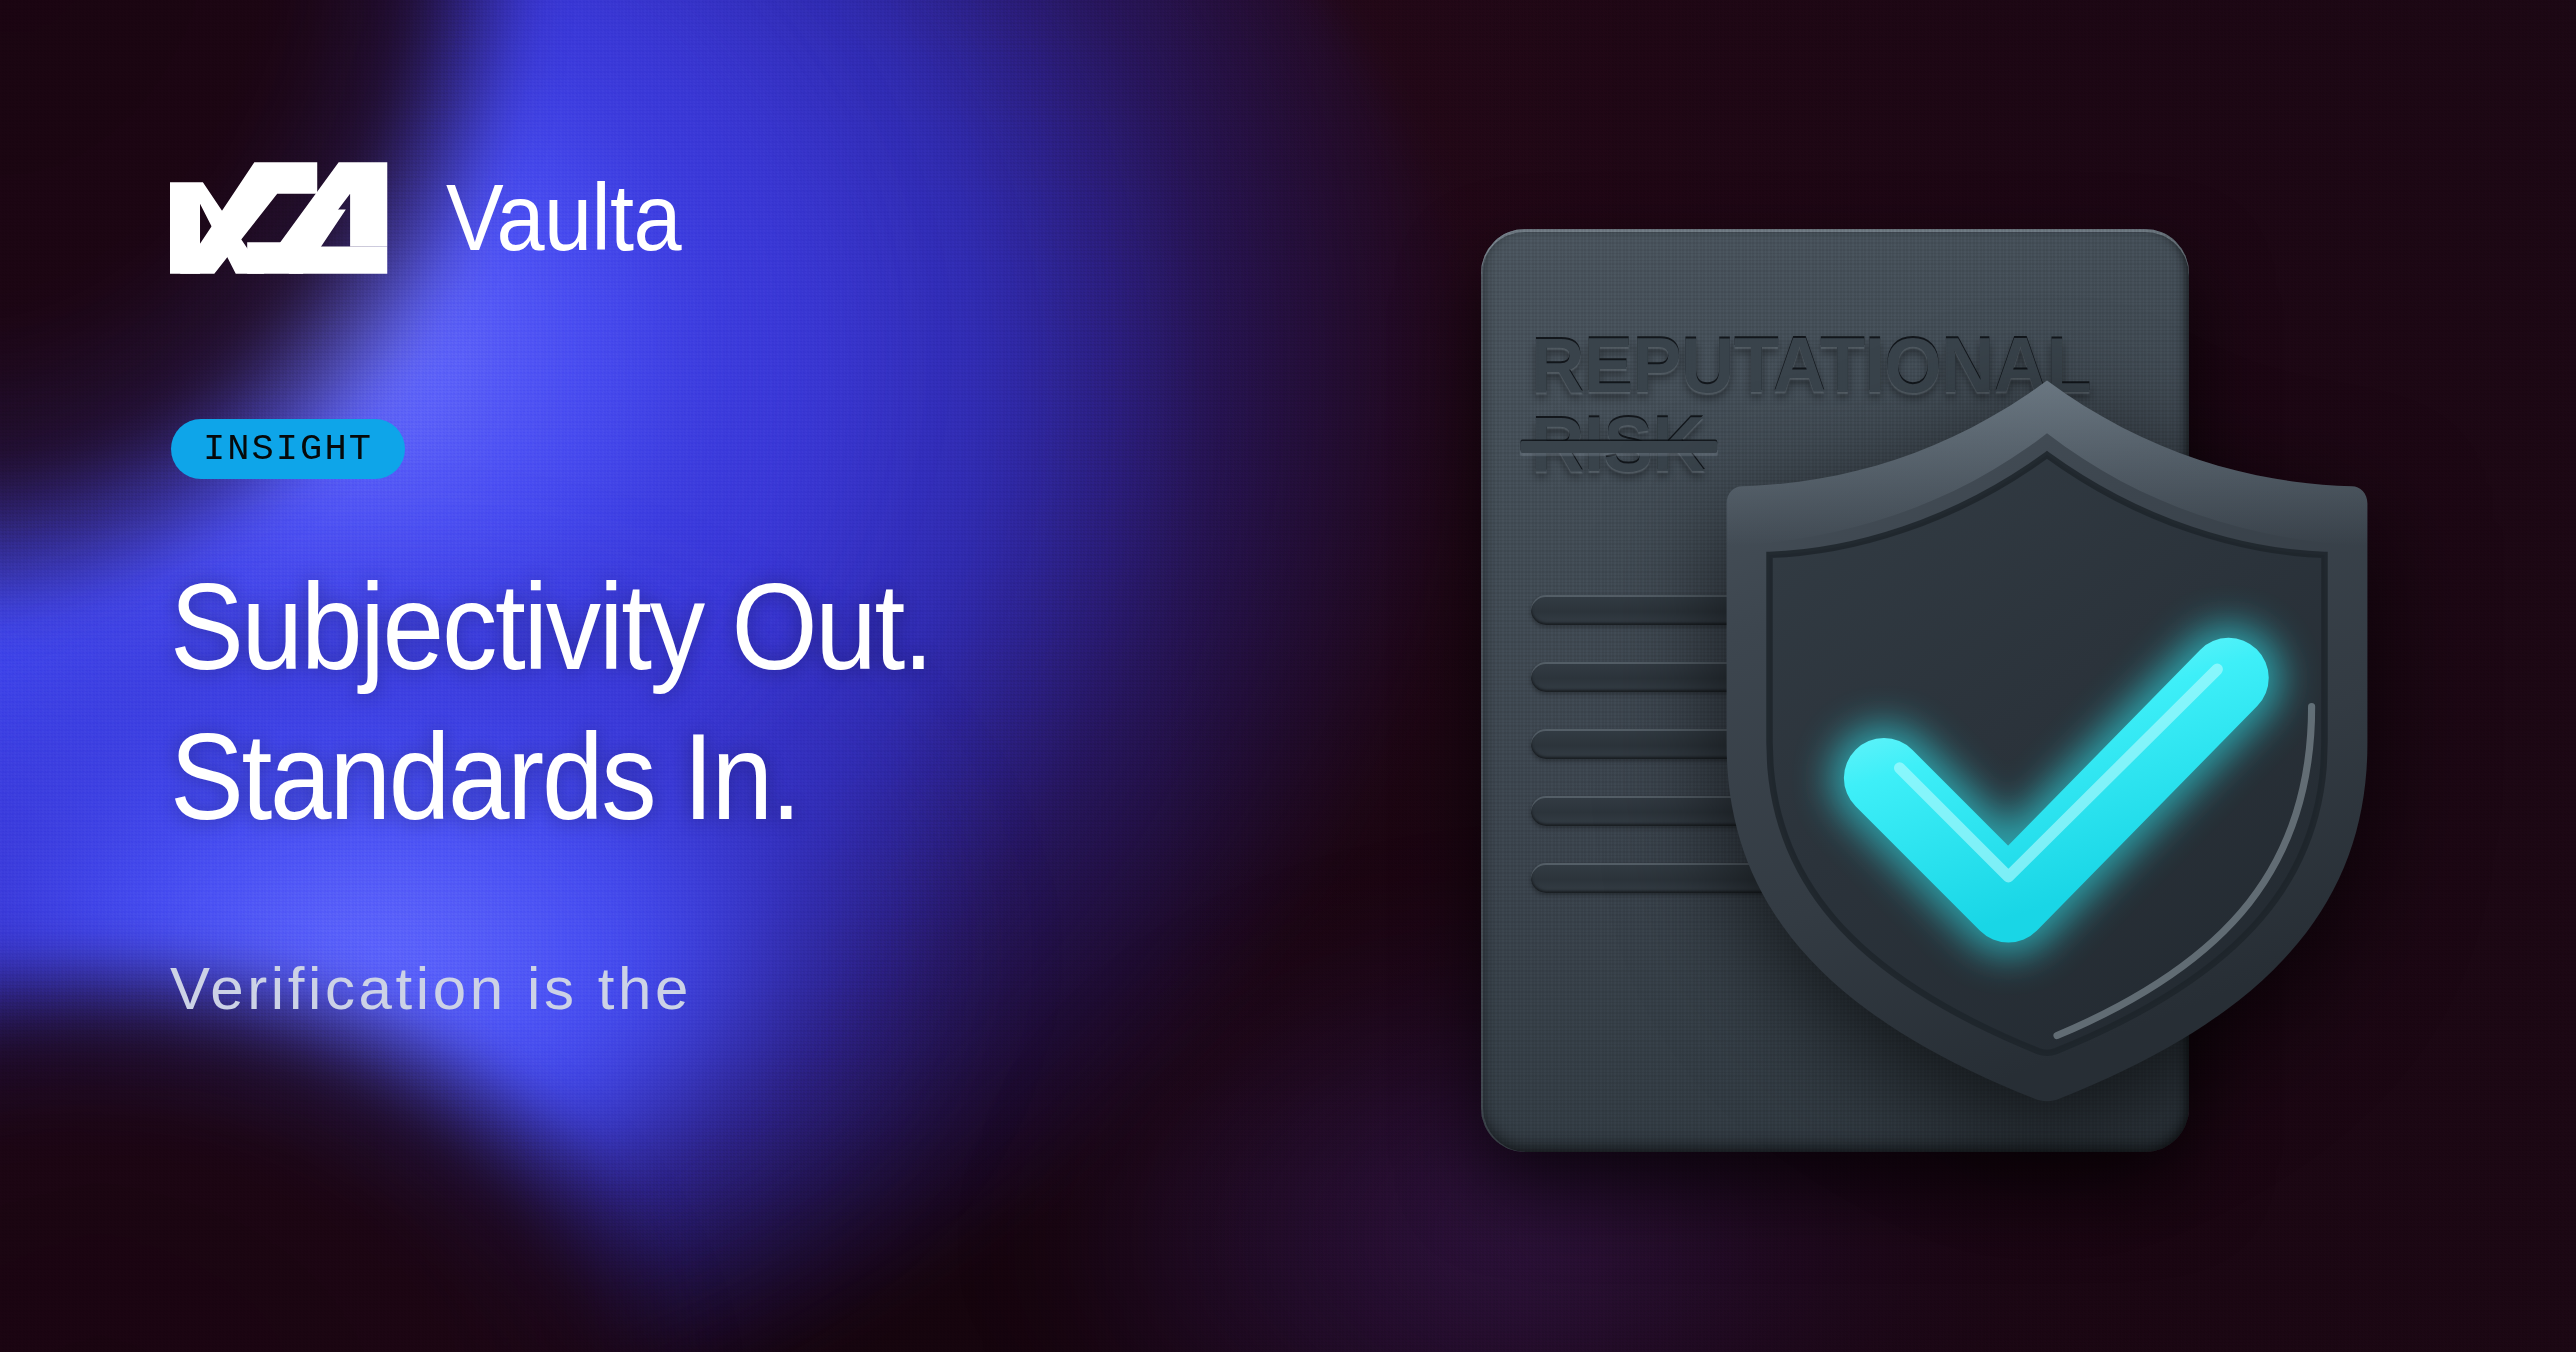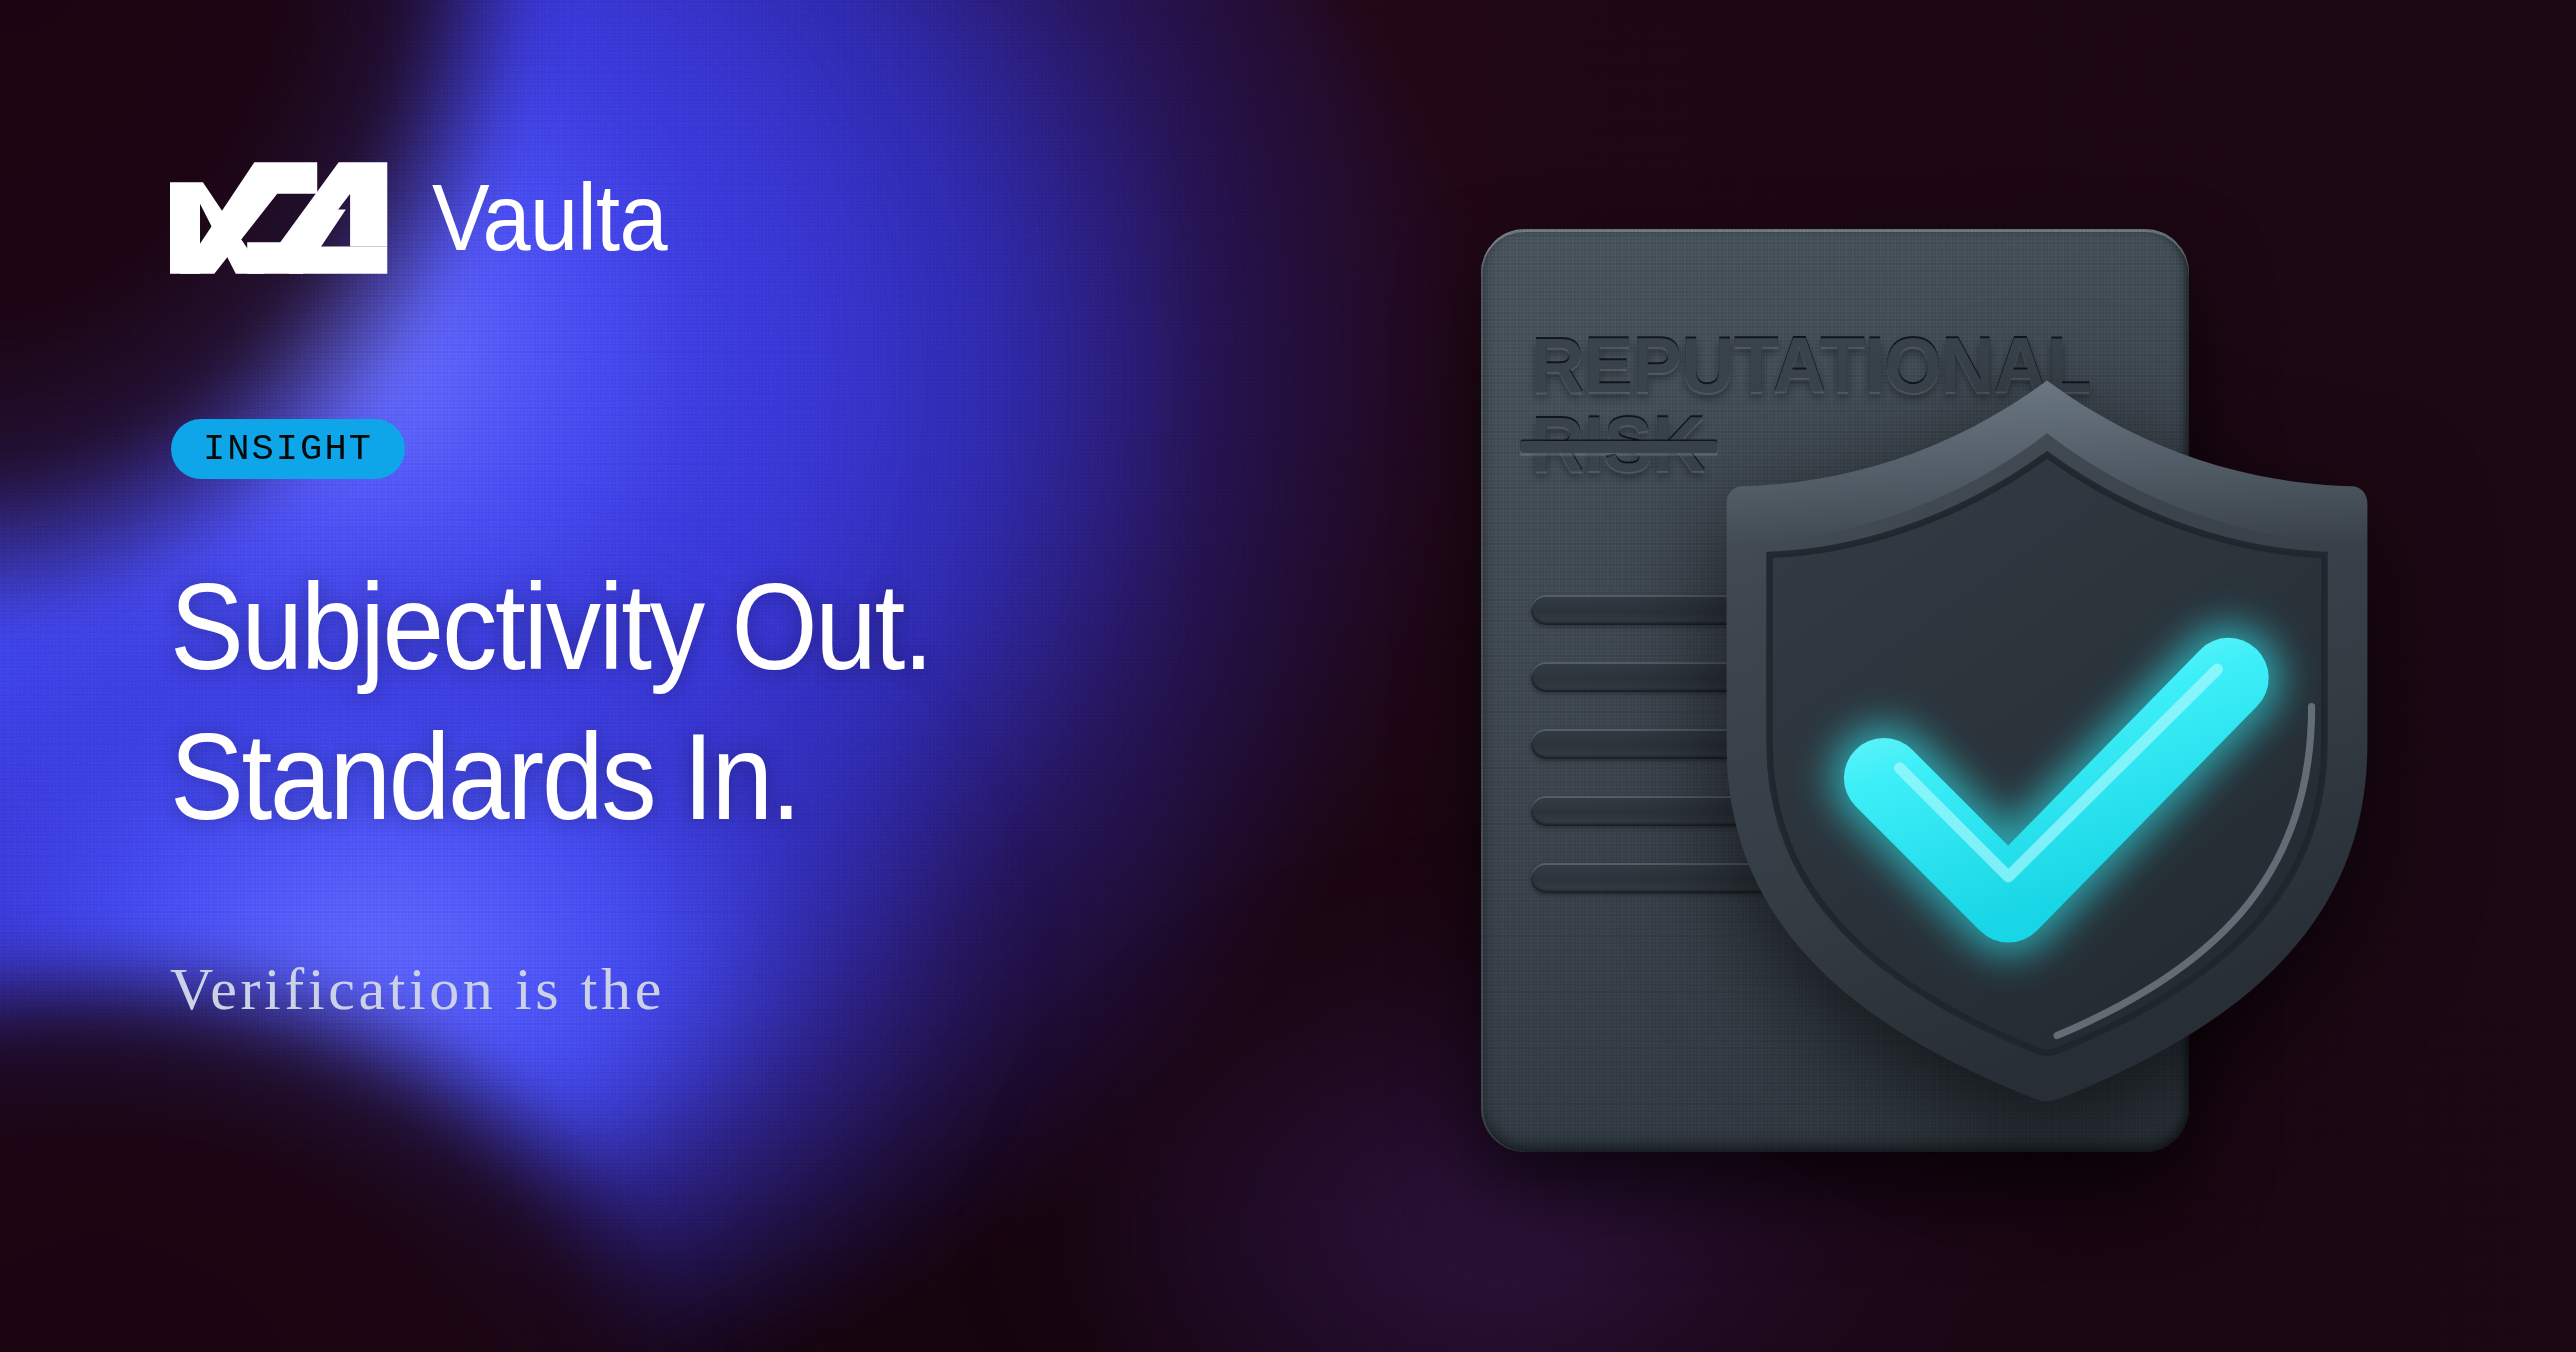--- a/index.html
+++ b/index.html
@@ -95,21 +95,21 @@
   
   .content{
     position:absolute;
     left:170px;top:0;
     width:1116px;height:100%;
   }
 
   
   .logo-row{
     position:absolute;left:0;top:162px;
-    display:flex;align-items:center;gap:19px;
+    display:flex;align-items:center;gap:33px;
   }
   .logo-mark{width:243px;height:112px;display:block;}
   .logo-word{
     color:#ffffff;
     font-size:94px;
     line-height:1;
     letter-spacing:-0.7px;
     font-weight:400;
     transform:scaleX(.92);
     transform-origin:left center;
@@ -143,21 +143,21 @@
     transform-origin:left top;
     white-space:nowrap;
     text-shadow:0 1.4px 21.5px rgba(0,0,0,.30);
   }
   .headline div{display:block;}
 
   
   .sub{
     position:absolute;left:0;top:950px;
     color:#ccd2e6;
-    font-family:Liberation Serif, serif;
+    font-family:Liberation Sans, sans-serif;
     font-size:60px;
     line-height:1.30;
     letter-spacing:3.6px;
     font-weight:400;
     white-space:nowrap;
   }
   .sub div{display:block;}
 
   
   .art{

